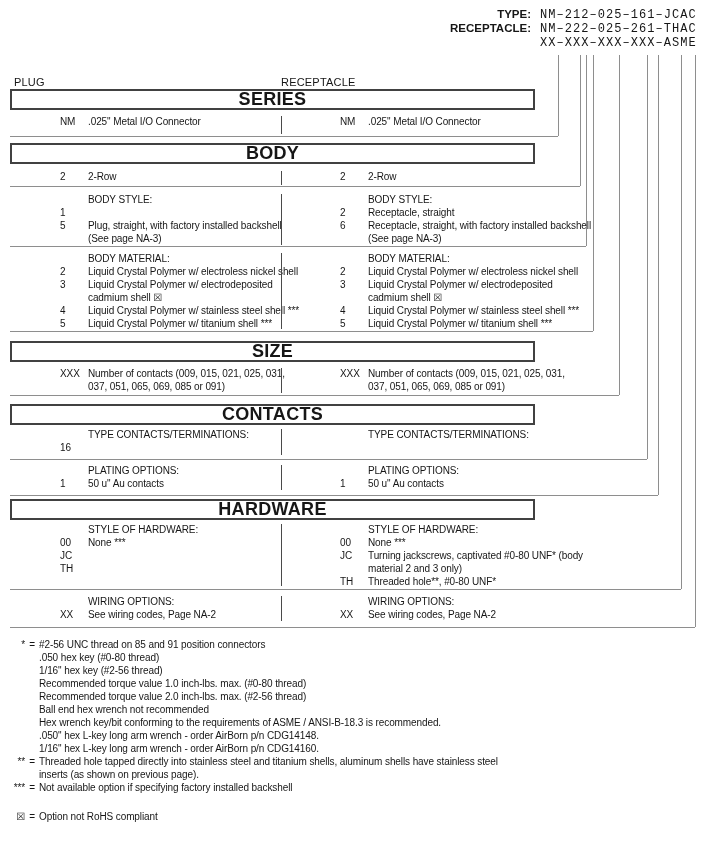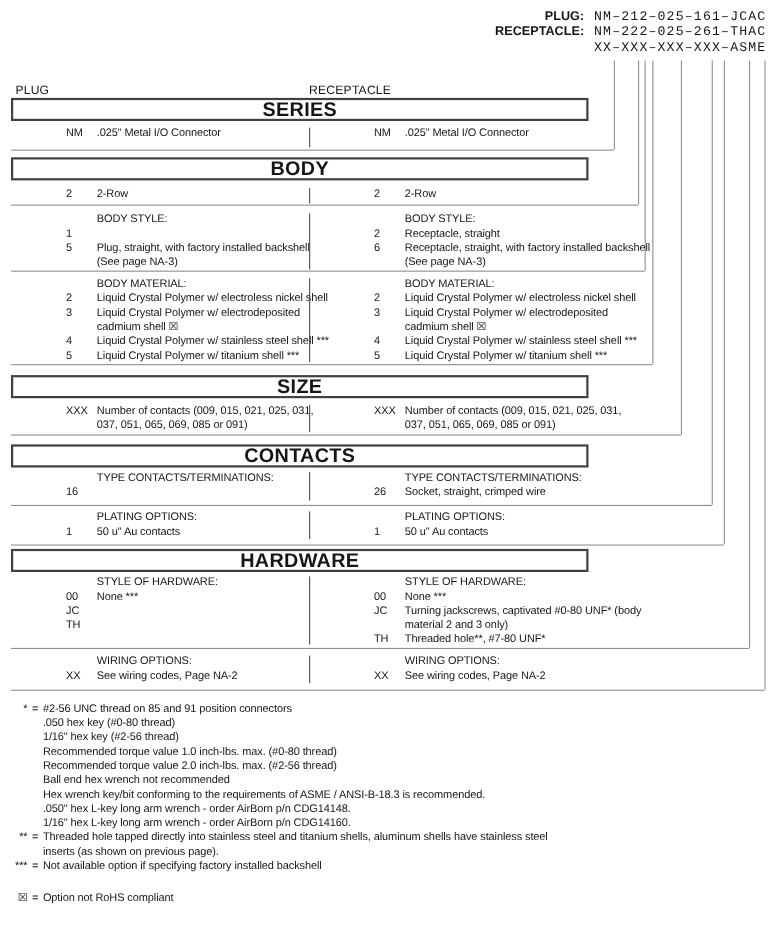--- a/index.html
+++ b/index.html
@@ -45,21 +45,21 @@
   .fn-row { display:flex; }
   .fn-row.gap { margin-top:16px; }
   .fn-marker { width:15px; flex:none; text-align:right; white-space:pre; }
   .fn-eq { width:14px; flex:none; text-align:center; }
   .fn-text { flex:1; white-space:pre; }
 </style>
 </head>
 <body>
 
 <div class="hdr-row" style="top:8px">
-  <span class="hdr-label">PLUG:</span>
+  <span class="hdr-label">TYPE:</span>
   <span class="hdr-code">NM–212–025–161–JCAC</span>
 </div>
 <div class="hdr-row" style="top:22px">
   <span class="hdr-label">RECEPTACLE:</span>
   <span class="hdr-code">NM–222–025–261–THAC</span>
 </div>
 <div class="hdr-row" style="top:36px">
   <span class="hdr-label"></span>
   <span class="hdr-code">XX–XXX–XXX–XXX–ASME</span>
 </div>
@@ -242,24 +242,20 @@
         </div>
       <div class="item">
           <span class="code">16</span>
         </div>
     </div>
     <div class="col right">
       <div class="item">
           <span class="code"></span>
           <span class="text">TYPE CONTACTS/TERMINATIONS:</span>
         </div>
-      <div class="item">
-          <span class="code">26</span>
-          <span class="text">Socket, straight, crimped wire</span>
-        </div>
     </div>
   </div>
   <div class="divider"></div>
 </div>
 <div class="block" style="top:464px;height:27px">
   <div class="cols">
     <div class="col left">
       <div class="item">
           <span class="code"></span>
           <span class="text">PLATING OPTIONS:</span>
@@ -311,21 +307,21 @@
           <span class="code">00</span>
           <span class="text">None ***</span>
         </div>
       <div class="item">
           <span class="code">JC</span>
           <span class="text">Turning jackscrews, captivated #0-80 UNF* (body
 material 2 and 3 only)</span>
         </div>
       <div class="item">
           <span class="code">TH</span>
-          <span class="text">Threaded hole**, #7-80 UNF*</span>
+          <span class="text">Threaded hole**, #0-80 UNF*</span>
         </div>
     </div>
   </div>
   <div class="divider"></div>
 </div>
 <div class="block" style="top:595px;height:27px">
   <div class="cols">
     <div class="col left">
       <div class="item">
           <span class="code"></span>

